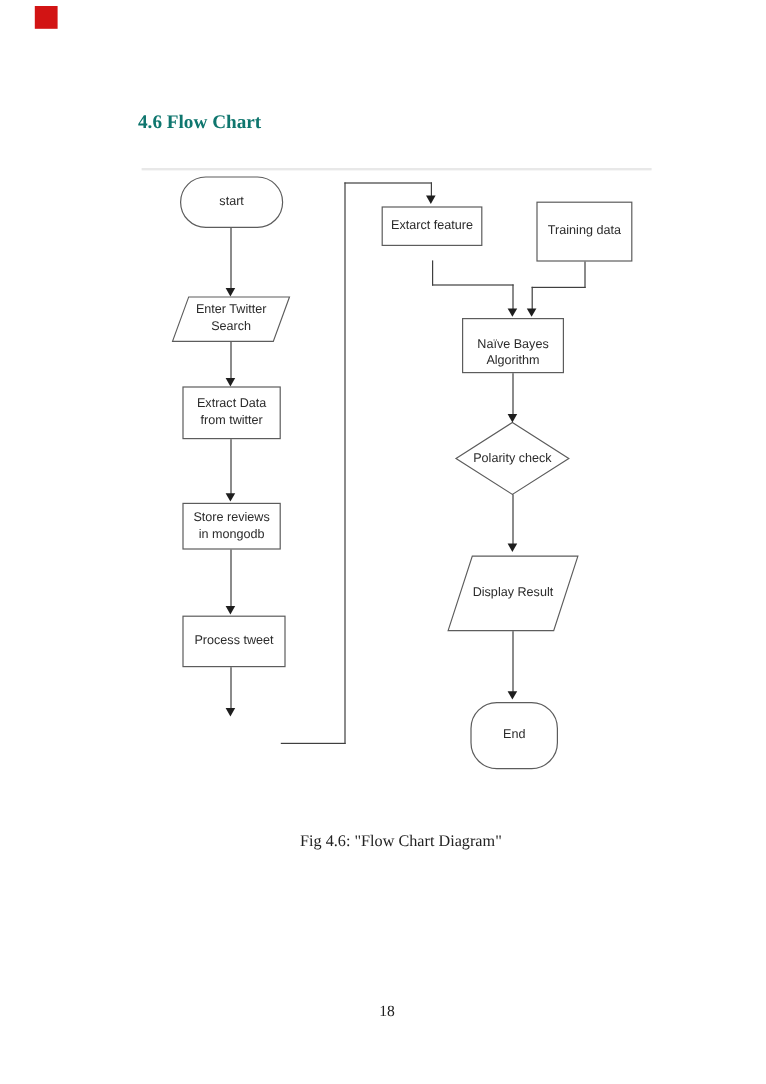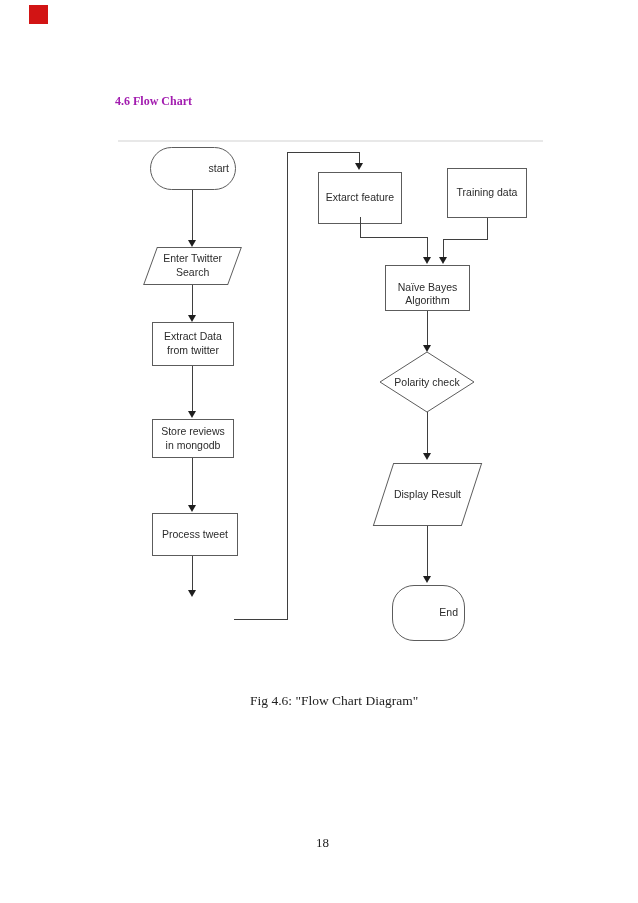--- a/index.html
+++ b/index.html
@@ -1,26 +1,26 @@
 <!DOCTYPE html>
 <html><head>
 <meta charset="utf-8">
 <style>
   html,body{margin:0;padding:0;background:#fff;}
   #page{position:relative;width:638px;height:903px;background:#ffffff;overflow:hidden;
         font-family:"Liberation Sans",sans-serif;}
   .serif{font-family:"Liberation Serif",serif;}
   #red-marker{position:absolute;left:29px;top:5px;width:19px;height:19px;background:#d21414;}
-  #heading{position:absolute;left:115px;top:94px;font-size:12px;font-weight:bold;color:#a21caf;}
+  #heading{position:absolute;left:115px;top:94px;font-size:16px;font-weight:bold;color:#0f766e;}
   #figure-rule{position:absolute;left:118px;top:140px;width:425px;height:2px;background:#e8e8e8;}
   
   .node{position:absolute;box-sizing:border-box;border:1px solid #5c5c5c;background:#fff;
         display:flex;align-items:center;justify-content:center;text-align:center;
         font-size:10.5px;line-height:1.3;color:#2b2b2b;padding:2px 6px;}
-  .terminator{border-radius:22px;justify-content:flex-end;}
+  .terminator{border-radius:22px;}
   .skew20{transform:skewX(-20deg);}
   .skew20 .unskew{transform:skewX(20deg);}
   .skew18{transform:skewX(-18deg);}
   .skew18 .unskew{transform:skewX(18deg);}
   .diamond-wrap{position:absolute;}
   .diamond-label{position:absolute;display:flex;align-items:center;justify-content:center;
         font-size:10.5px;color:#2b2b2b;text-align:center;}
   
   .vline{position:absolute;width:1px;background:#3f3f3f;}
   .hline{position:absolute;height:1px;background:#3f3f3f;}
@@ -54,21 +54,21 @@
 
   <div class="node" style="left:152px;top:419px;width:82px;height:39px;">
     <span>Store reviews in mongodb</span>
   </div>
 
   <div class="node" style="left:152px;top:513px;width:86px;height:43px;justify-content:center;">
     <span>Process tweet</span>
   </div>
 
 
-  <div class="node" style="left:318px;top:172px;width:84px;height:52px;">
+  <div class="node" style="left:318px;top:172px;width:84px;height:33px;">
     <span>Extarct feature</span>
   </div>
 
   <div class="node" style="left:447px;top:168px;width:80px;height:50px;">
     <span>Training data</span>
   </div>
 
   <div class="node" style="left:385px;top:265px;width:85px;height:46px;align-items:flex-end;">
     <span>Naïve Bayes Algorithm</span>
   </div>

